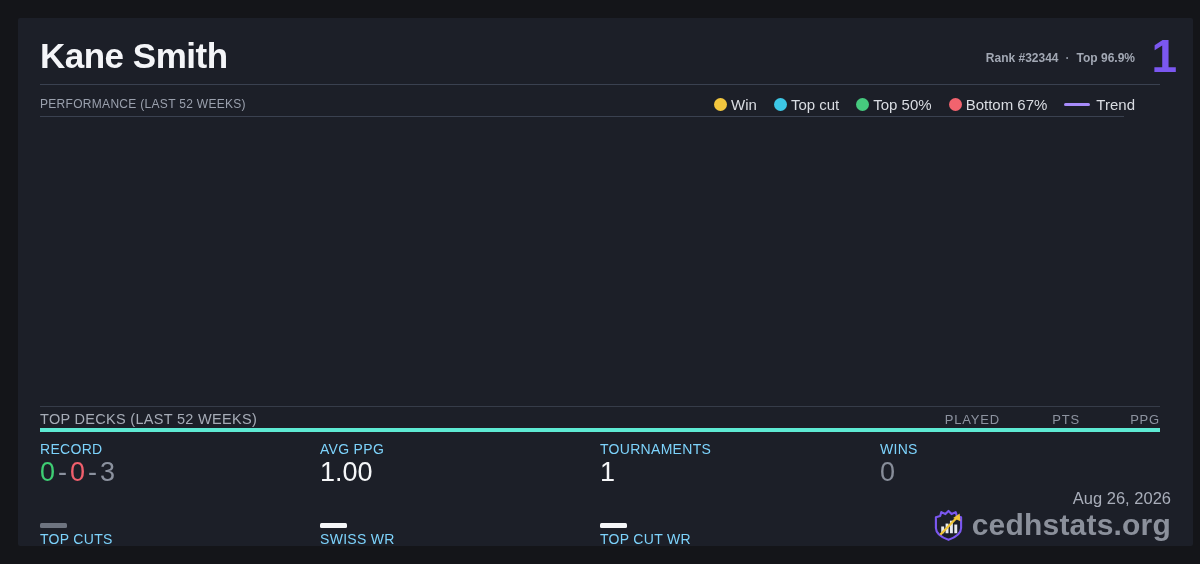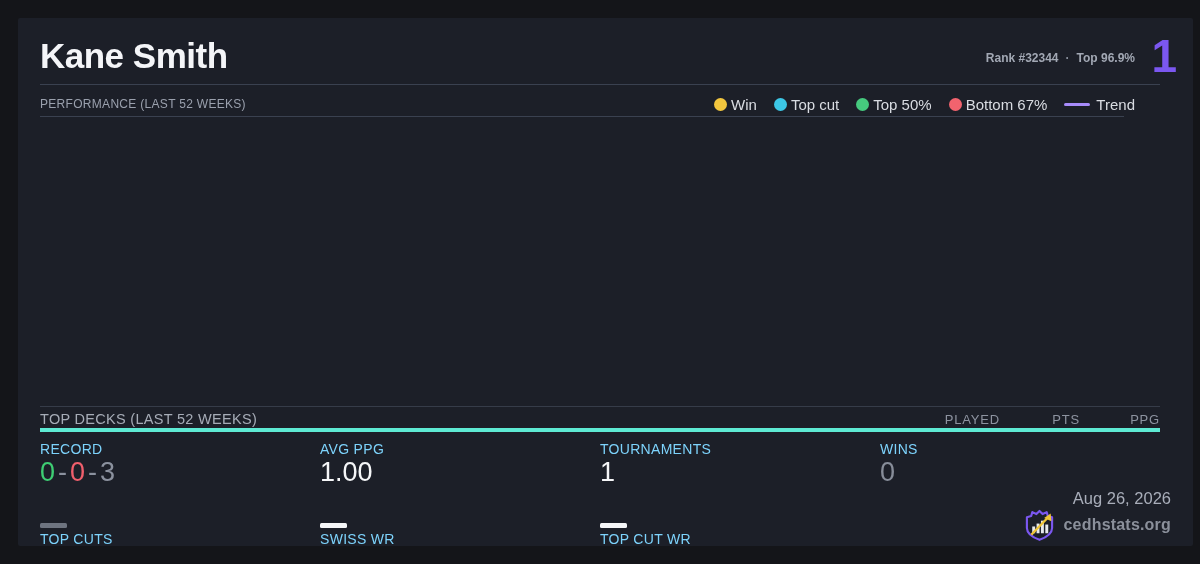--- a/index.html
+++ b/index.html
@@ -47,21 +47,21 @@
   .rec-sep { margin:0 3px; }
   .dash { width:27px; height:5px; border-radius:1.5px; }
   .dash-muted { background:#6e7480; }
   .dash-white { background:#f5f6f8; }
   .c1 { left:22px; } .c2 { left:302px; } .c3 { left:582px; } .c4 { left:862px; }
   .r-label1 { top:423px; } .r-value1 { top:439px; } .r-label2 { top:475px;margin-top:38px; } .r-value2 { top:505px; }
 
   
   .date-text { right:22px; top:470px; font-size:16.5px; line-height:20px; color:#a9aeba; }
   .brand { right:22px; top:490px; display:flex; align-items:center; gap:8px; height:34px; }
-  .brand-text { font-size:16px; font-weight:700; color:#8b909b; letter-spacing:0.2px; }
+  .brand-text { font-size:30px; font-weight:700; color:#8b909b; letter-spacing:0.2px; }
 </style>
 </head>
 <body>
 
 <div class="card">
 
   <div class="abs player-name">Kane Smith</div>
   <div class="abs rank-line">
     <span>Rank #32344</span><span class="sep">·</span><span>Top 96.9%</span>
   </div>

